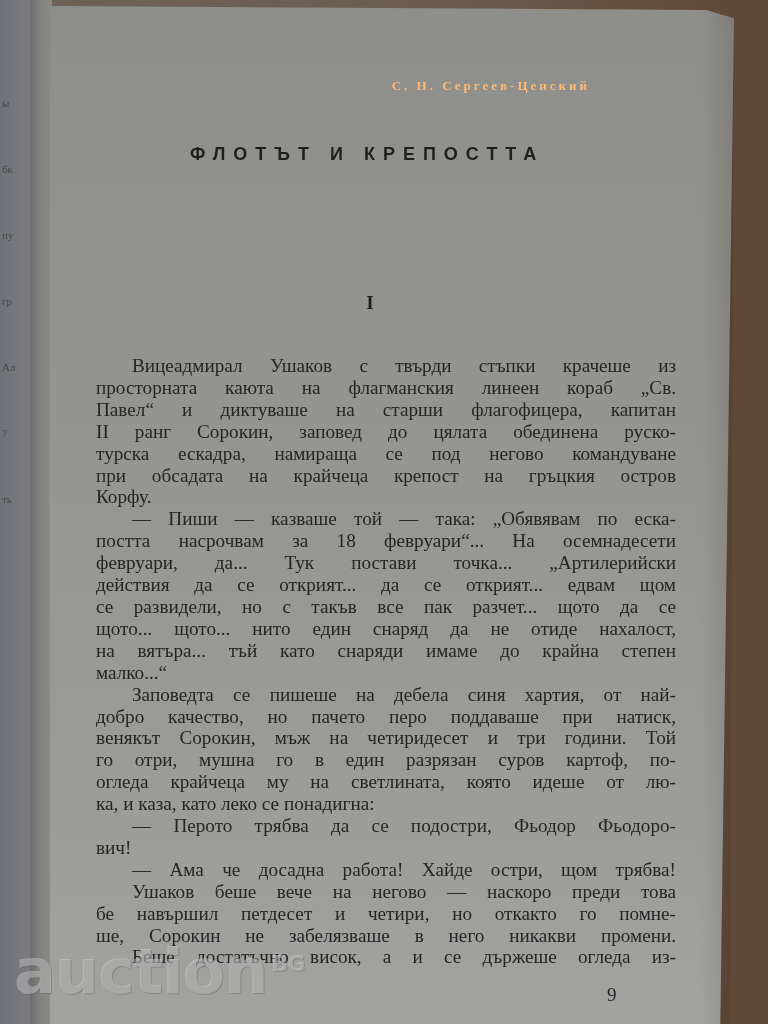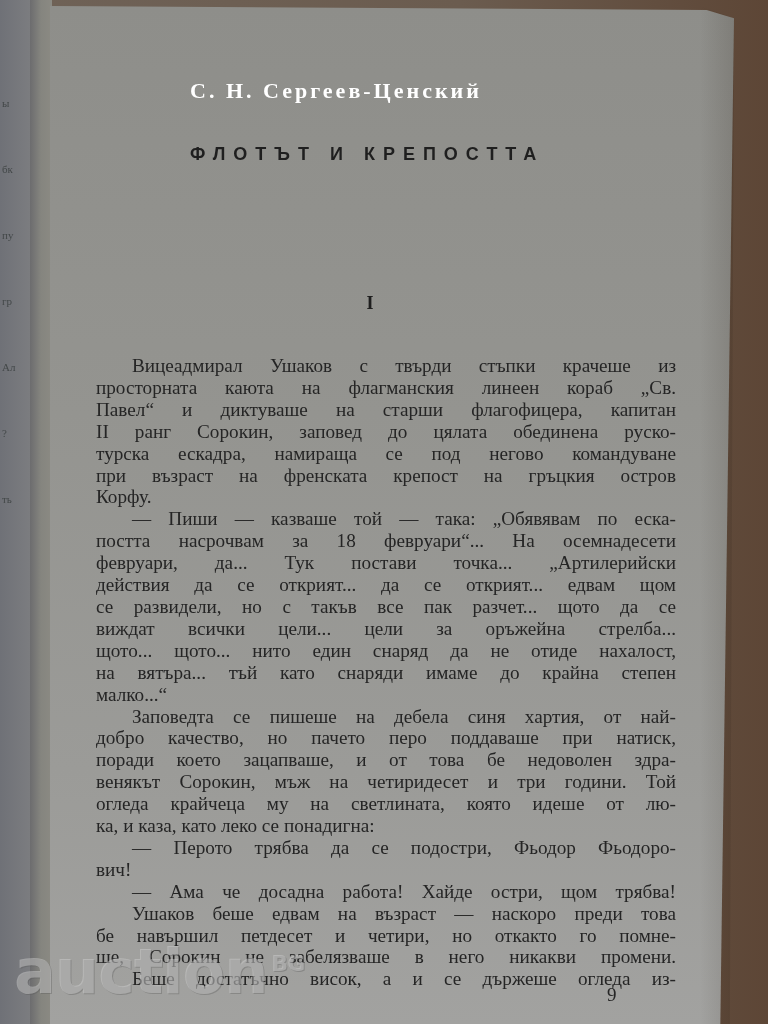--- a/index.html
+++ b/index.html
@@ -32,23 +32,23 @@
       position: absolute; left: 50px; top: 6px; width: 684px; height: 1018px;
       background: linear-gradient(180deg, #8e8e8a 0%, #949490 40%, #9b9b98 75%, #a2a2a0 100%);
       clip-path: polygon(0 0, 96% 0.4%, 100% 1.2%, 98% 100%, 0 100%);
     }
     .page-edge {
       position: absolute; left: 700px; top: 6px; width: 34px; height: 1018px;
       background: linear-gradient(90deg, rgba(0,0,0,0), rgba(40,30,20,0.15));
       clip-path: polygon(0 0, 100% 1.2%, 88% 100%, 0 100%);
     }
     .author {
-      position: absolute; left: 190px; top: 78px; width: 400px; text-align: left;
-      font-family: "Liberation Serif", serif; font-weight: bold; font-size: 22px;
-      letter-spacing: 3px; color: #ffffff;
+      position: absolute; left: 190px; top: 78px; width: 400px; text-align: right;
+      font-family: "Liberation Serif", serif; font-weight: bold; font-size: 13px;
+      letter-spacing: 3px; color: #fdba74;
     }
     .title {
       position: absolute; left: 190px; top: 144px; width: 400px; 
       font-family: "Liberation Sans", sans-serif; font-weight: bold; font-size: 18px;
       letter-spacing: 8px; color: #1f1f1f;
     }
     .chapter {
       position: absolute; left: 340px; top: 293px; width: 60px; text-align: center;
       font-family: "Liberation Serif", serif; font-weight: bold; font-size: 18px; color: #1e1e1e;
     }
@@ -100,41 +100,40 @@
 <div class="author">С. Н. Сергеев-Ценский</div>
 <div class="title">ФЛОТЪТ И КРЕПОСТТА</div>
 <div class="chapter">I</div>
 
 <div class="body-text" id="body-text">
     <span class="line indent">Вицеадмирал Ушаков с твърди стъпки крачеше из</span>
     <span class="line">просторната каюта на флагманския линеен кораб „Св.</span>
     <span class="line">Павел“ и диктуваше на старши флагофицера, капитан</span>
     <span class="line">II ранг Сорокин, заповед до цялата обединена руско-</span>
     <span class="line">турска ескадра, намираща се под негово командуване</span>
-    <span class="line">при възраст на френската крепост на гръцкия остров</span>
+    <span class="line">при обсадата на крайчеца крепост на гръцкия остров</span>
     <span class="line last">Корфу.</span>
     <span class="line indent">— Пиши — казваше той — така: „Обявявам по еска-</span>
     <span class="line">постта насрочвам за 18 февруари“... На осемнадесети</span>
     <span class="line">февруари, да... Тук постави точка... „Артилерийски</span>
     <span class="line">действия да се открият... да се открият... едвам щом</span>
     <span class="line">се развидели, но с такъв все пак разчет... щото да се</span>
-    <span class="line">виждат всички цели... цели за оръжейна стрелба...</span>
     <span class="line">щото... щото... нито един снаряд да не отиде нахалост,</span>
     <span class="line">на вятъра... тъй като снаряди имаме до крайна степен</span>
     <span class="line last">малко...“</span>
     <span class="line indent">Заповедта се пишеше на дебела синя хартия, от най-</span>
     <span class="line">добро качество, но пачето перо поддаваше при натиск,</span>
-    <span class="line">поради което зацапваше, и от това бе недоволен здра-</span>
     <span class="line">венякът Сорокин, мъж на четиридесет и три години. Той</span>
+    <span class="line">го отри, мушна го в един разрязан суров картоф, по-</span>
     <span class="line">огледа крайчеца му на светлината, която идеше от лю-</span>
     <span class="line last">ка, и каза, като леко се понадигна:</span>
     <span class="line indent">— Перото трябва да се подостри, Фьодор Фьодоро-</span>
     <span class="line last">вич!</span>
     <span class="line indent">— Ама че досадна работа! Хайде остри, щом трябва!</span>
-    <span class="line indent">Ушаков беше едвам на възраст — наскоро преди това</span>
+    <span class="line indent">Ушаков беше вече на негово — наскоро преди това</span>
     <span class="line">бе навършил петдесет и четири, но откакто го помне-</span>
     <span class="line">ше, Сорокин не забелязваше в него никакви промени.</span>
     <span class="line indent">Беше достатъчно висок, а и се държеше огледа из-</span>
   </div>
 
 <div class="page-number">9</div>
 
 <div class="watermark">
   <span>auction</span><span class="watermark-sup">BG</span>
 </div>

